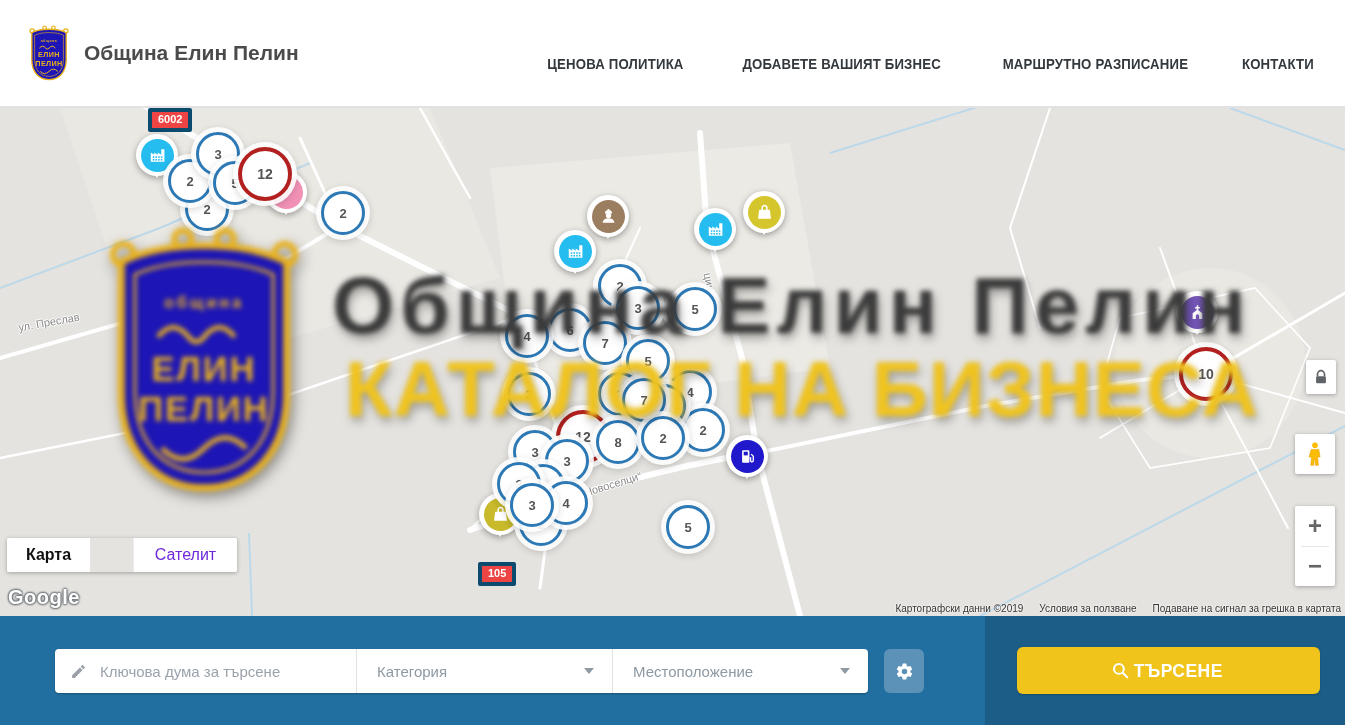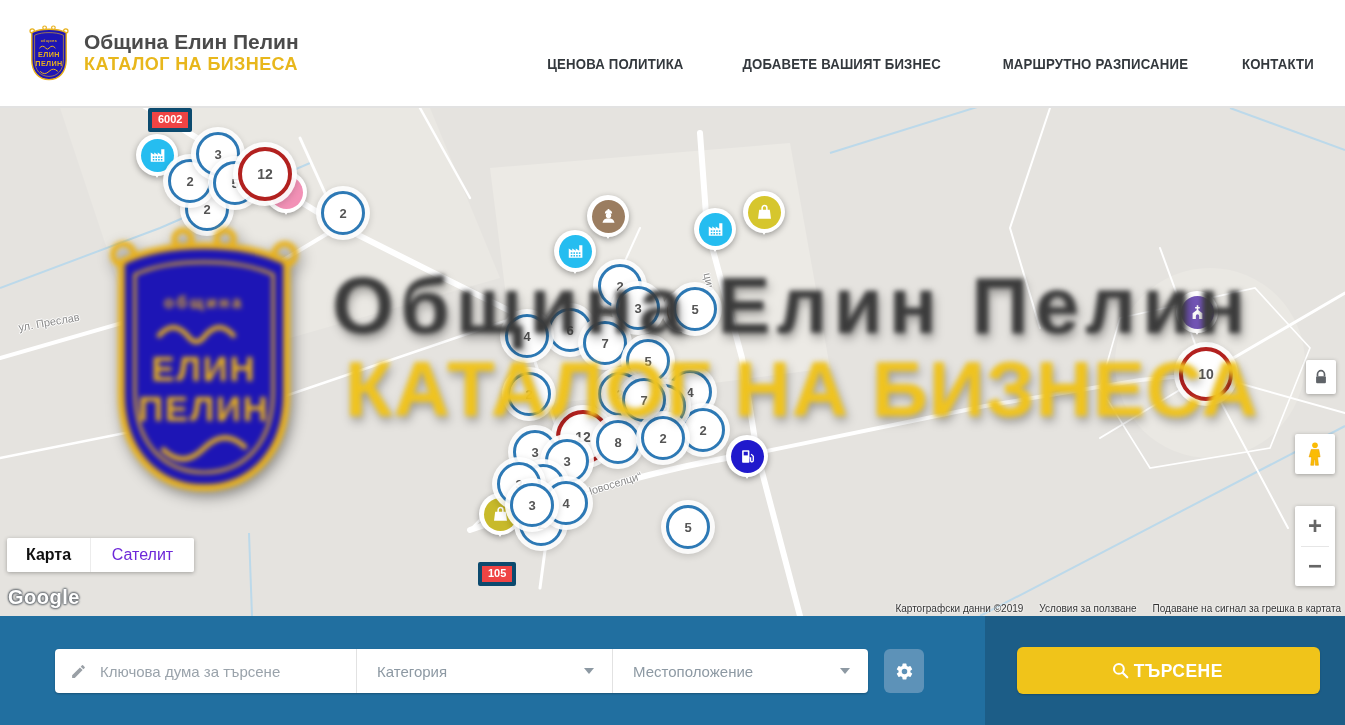--- a/index.html
+++ b/index.html
@@ -47,21 +47,21 @@
   .watermark{position:absolute;inset:0;z-index:5;pointer-events:none;filter:blur(2.4px);}
   .wm-crest{position:absolute;left:88px;top:108px;width:232px;height:288px;
     filter:drop-shadow(3px 5px 7px rgba(0,0,0,.45));}
   .wm-line1{position:absolute;left:332px;top:158px;font-size:80px;font-weight:700;color:#3b3b3b;
     letter-spacing:6px;white-space:nowrap;line-height:1;text-shadow:2px 5px 8px rgba(0,0,0,.35);}
   .wm-line2{position:absolute;left:345px;top:242px;font-size:78px;font-weight:700;color:#efc31f;
     letter-spacing:1px;white-space:nowrap;line-height:1;text-shadow:2px 5px 8px rgba(0,0,0,.35);}
 
   
   .type-ctl{position:absolute;left:7px;top:430px;z-index:6;display:flex;
-    box-shadow:0 1px 4px rgba(0,0,0,.3);border-radius:2px;overflow:hidden;}
+    box-shadow:0 1px 4px rgba(0,0,0,.3);border-radius:2px;overflow:hidden;gap:43px;}
   .type-btn{height:34px;background:#fff;display:flex;align-items:center;justify-content:center;
     font-size:16px;cursor:pointer;}
   .type-btn.karta{width:83px;font-weight:700;color:#111;}
   .type-btn.sat{width:103px;color:#6d28d9;border-left:1px solid #ececec;}
   .glogo{position:absolute;left:8px;top:478px;z-index:6;font-size:20px;font-weight:700;color:#fff;
     letter-spacing:.5px;cursor:pointer;
     text-shadow:0 1px 2px #70757a,1px 0 2px #70757a,-1px 0 2px #70757a,0 -1px 2px #70757a;}
   .attrib{position:absolute;right:4px;bottom:2px;z-index:6;display:flex;gap:16px;font-size:10px;
     color:#333;text-shadow:0 0 2px #fff,0 0 3px #fff;}
   .attrib span{cursor:pointer;white-space:nowrap;}
@@ -123,21 +123,20 @@
 
 <div class="page">
 
   <div class="header">
     <div class="logo">
       <svg class="logo-crest-svg">
           <use href="#crest"></use>
         </svg>
       <div>
         <div class="logo-title">Община Елин Пелин</div>
-        <div class="logo-subtitle">КАТАЛОГ НА БИЗНЕСА</div>
       </div>
     </div>
     <nav class="nav">
         <a class="nav-item">ЦЕНОВА ПОЛИТИКА</a>
         <a class="nav-item">ДОБАВЕТЕ ВАШИЯТ БИЗНЕС</a>
         <a class="nav-item">МАРШРУТНО РАЗПИСАНИЕ</a>
         <a class="nav-item">КОНТАКТИ</a>
       </nav>
   </div>
 

